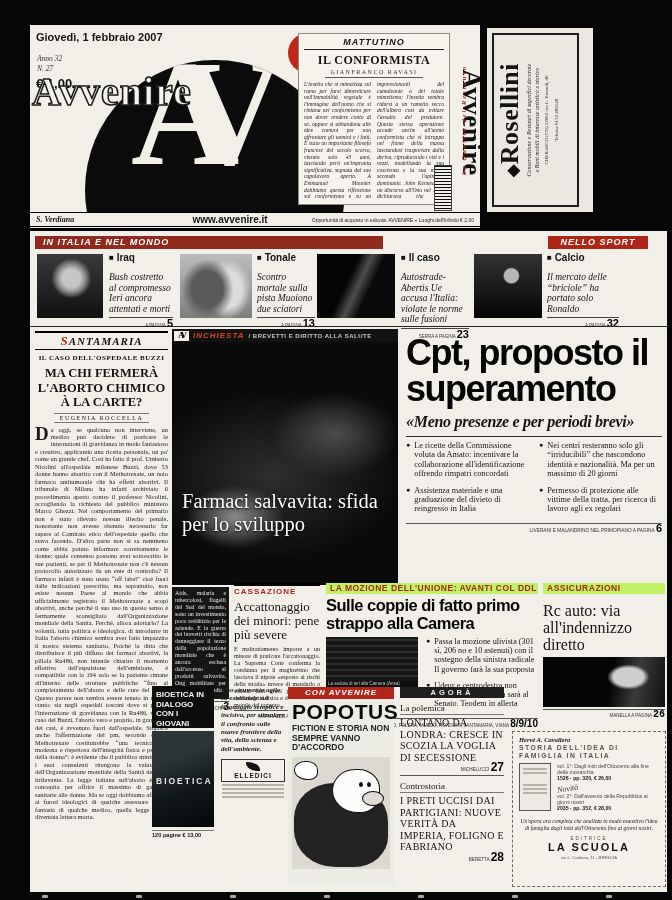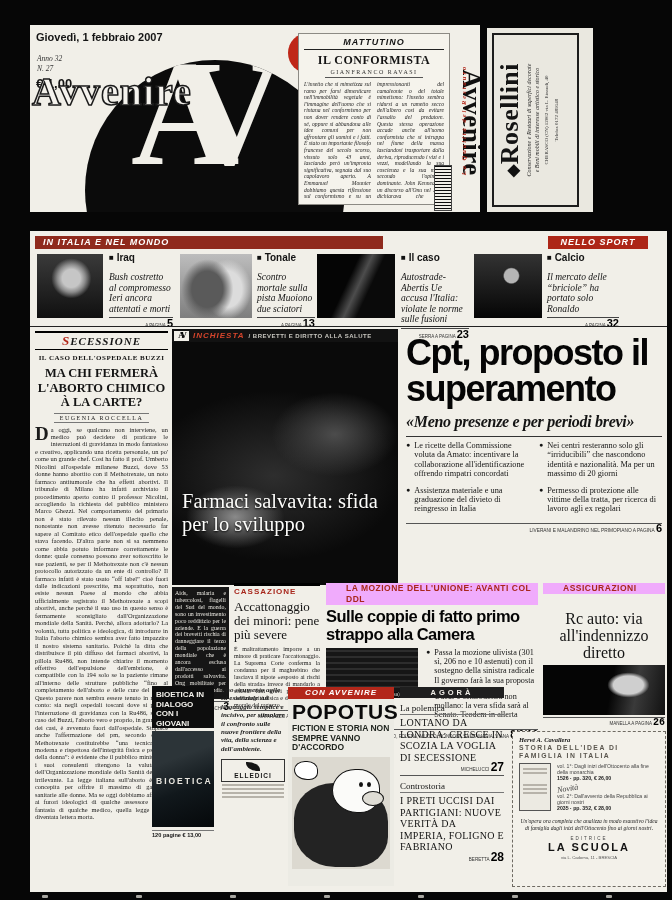--- a/index.html
+++ b/index.html
@@ -131,35 +131,35 @@
   
   .cass{left:204px;top:352px;width:86px;}
   .boxhead{border-top:3px solid #000;color:#a8271c;font:bold 8px/12px "Liberation Sans",sans-serif;letter-spacing:1px;}
   .cass-title{font:13px/14px "Liberation Serif",serif;margin-top:2px;}
   .cass-body{font:6px/7px "Liberation Serif",serif;margin-top:4px;height:62px;overflow:hidden;}
   .minor-by{border-top:1px solid #555;margin-top:2px;text-align:right;font:4.5px/9px "Liberation Sans",sans-serif;color:#333;}
   .minor-by b{font-size:10px;color:#000;font-family:Liberation Mono, monospace;}
 
   
   .moz{left:296px;top:352px;width:212px;}
-  .gray-band{background:#f0abfc;color:#a8271c;font:bold 8.5px/11px "Liberation Sans",sans-serif;
-             letter-spacing:0.5px;padding-left:20px;}
+  .gray-band{background:#bef264;color:#a8271c;font:bold 8.5px/11px "Liberation Sans",sans-serif;
+             letter-spacing:0.5px;padding-left:4px;}
   .moz-title{font:bold 16.5px/17.5px "Liberation Sans",sans-serif;letter-spacing:-0.5px;margin-top:3px;color:#050505;}
   .moz-row{display:flex;gap:8px;margin-top:5px;}
   .ph-camera{width:92px;height:50px;flex:none;
      background:repeating-linear-gradient(0deg,#161616 0 4px,#2d2d2d 4px 6px),#101010;position:relative;}
   .moz-cap{position:absolute;left:0;bottom:0;width:100%;background:#0d0d0d;color:#cfcdc6;
            font:4.5px/6px "Liberation Sans",sans-serif;padding-left:2px;box-sizing:border-box;}
   .moz-col{flex:1;font:8.2px/9.2px "Liberation Serif",serif;}
   .moz-by{border-top:1px solid #555;margin-top:3px;text-align:right;font:4.6px/9px "Liberation Sans",sans-serif;color:#333;}
   .moz-by b{font-size:10px;color:#000;}
 
   
   .assi{left:513px;top:352px;width:122px;}
-  .assi-title{font:16px/17px "Liberation Serif",serif;margin-top:16px;text-align:center;}
+  .assi-title{font:16px/17px "Liberation Serif",serif;margin-top:8px;}
   .ph-hand{width:122px;height:50px;margin-top:4px;
      background:radial-gradient(ellipse 30px 18px at 70% 40%,#cfcfcf 0 50%,rgba(0,0,0,0) 70%),
                 linear-gradient(100deg,#050505 55%,#3a3a3a 75%,#111);}
 
   
   .elle{left:122px;top:455px;width:133px;height:200px;display:flex;gap:7px;}
   .elle-left{width:62px;}
   .elle-box{background:#0d0d0d;color:#f4f2ec;font:bold 8px/9.5px "Liberation Sans",sans-serif;
             padding:4px;box-sizing:border-box;height:42px;}
   .elle-book{height:96px;margin-top:3px;position:relative;
@@ -251,20 +251,25 @@
         <div class="ros-name"><span style="color:#111;font-size:16px;">◆</span><span>Rosellini</span></div>
         <div class="ros-line">Conservazione e Restauri di superfici decorate</div>
         <div class="ros-line">e Beni mobili di interesse artistico e storico</div>
         <div class="ros-addr">CHERASCO (CN) 12062 via L. Einaudi, 40</div>
         <div class="ros-addr">Telefax 0172 489548</div>
       </div>
     </div>
     <div class="ros-side">La Qualità del Restauro</div>
   </div>
 
+  <div class="abs paper folio">
+    <div class="folio-saint">S. Verdiana</div>
+    <div class="folio-site">www.avvenire.it</div>
+    <div class="folio-promo">Opportunità di acquisto in edicola: AVVENIRE + Luoghi dell'Infinito € 2,00</div>
+  </div>
 
   <div class="abs paper page">
 
     <div class="abs band band-italia">IN ITALIA E NEL MONDO</div>
     <div class="abs band band-sport">NELLO SPORT</div>
 
     <div class="abs ph ph-bush"></div>
     <div class="abs news-txt" style="left:79px;width:64px;">
       <div class="news-tag"><span class="sq">■</span> <span>Iraq</span></div>
       <div>Bush costretto al compromesso Ieri ancora attentati e morti</div>
@@ -285,21 +290,21 @@
     <div class="abs ph ph-ron"></div>
     <div class="abs news-txt" style="left:517px;width:72px;">
       <div class="news-tag"><span class="sq">■</span> <span>Calcio</span></div>
       <div>Il mercato delle “briciole” ha portato solo Ronaldo</div>
       <div class="news-by"><span>A PAGINA</span> <b>32</b></div>
     </div>
 
     <div class="abs" style="left:0;top:95px;width:637px;border-top:1px solid #222;"></div>
 
     <div class="abs edit">
-      <div class="ed-label">SECESSIONE</div>
+      <div class="ed-label">SANTAMARIA</div>
       <div class="ed-kicker">IL CASO DELL'OSPEDALE BUZZI</div>
       <div class="ed-title">MA CHI FERMERÀ L'ABORTO CHIMICO À LA CARTE?</div>
       <div class="ed-author">EUGENIA ROCCELLA</div>
       <div class="ed-body just"><span class="dropcap">D</span><span>a oggi, se qualcuno non interviene, un medico può decidere di praticare le interruzioni di gravidanza in modo fantasioso e creativo, applicando una ricetta personale, un po' come un grande chef. Così ha fatto il prof. Umberto Nicolini all'ospedale milanese Buzzi, dove 53 donne hanno abortito con il Methotrexate, un noto farmaco antitumorale che ha effetti abortivi. Il tribunale di Milano ha infatti archiviato il procedimento aperto contro il professor Nicolini, accogliendo la richiesta del pubblico ministero Marco Ghezzi. Nel comportamento del primario non è stato rilevato nessun illecito penale, nonostante non avesse ritenuto necessario far sapere al Comitato etico dell'ospedale quello che stava facendo. D'altra parte non si sa nemmeno come abbia potuto informare correttamente le donne: quale consenso possono aver sottoscritto le sue pazienti, se per il Methotrexate non c'è nessun protocollo autorizzato da un ente di controllo? Il farmaco infatti è stato usato “off label” cioè fuori dalle indicazioni prescritte, ma soprattutto, non esiste nessun Paese al mondo che abbia ufficialmente registrato il Methotrexate a scopi abortivi, anche perché il suo uso in questo senso è fermamente sconsigliato dall'Organizzazione mondiale della Sanità. Perché, allora adottarlo? La volontà, tutta politica e ideologica, di introdurre in Italia l'aborto chimico sembra aver fatto impazzire il nostro sistema sanitario. Poiché la ditta che distribuisce il più diffuso dei farmaci abortivi, la pillola Ru486, non intende chiarire il momento effettivo dell'espulsione dell'embrione, è compatibile con la 194 solo se la paziente rimane all'interno delle strutture pubbliche “fino al completamento dell'aborto e delle cure del caso”. Questo parere non sembra essere tenuto in nessun conto: sia negli ospedali toscani dove si pratica l'interruzione di gravidanza con la Ru486, sia nel caso del Buzzi, l'aborto vero e proprio, in gran parte dei casi, è avvenuto fuori dall'ospedale. Stupisce anche l'affermazione del pm, secondo cui il Methotrexate costituirebbe “una tecnica più moderna e rispettosa dell'integrità fisica e psichica della donna”: è evidente che il pubblico ministero e i suoi consulenti ritengono la valutazione dell'Organizzazione mondiale della Sanità del tutto irrilevante. La legge italiana sull'aborto è stata concepita per offrire il massimo di garanzie sanitarie alle donne. Ma se oggi dobbiamo affidarci ai furori ideologici di qualche assessore e alla fantasia di qualche medico, quella legge è già diventata lettera morta.</span></div>
     </div>
 
     <div class="abs inch-band">
       <span class="inch-av">AV</span>
       <span class="inch-label">INCHIESTA</span>
       <span class="inch-sub">/ BREVETTI E DIRITTO ALLA SALUTE</span>

